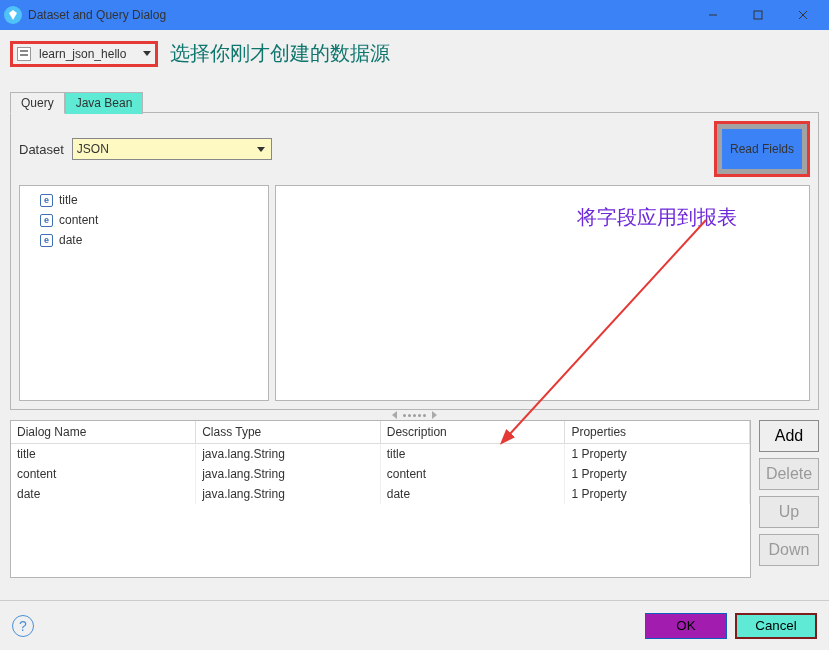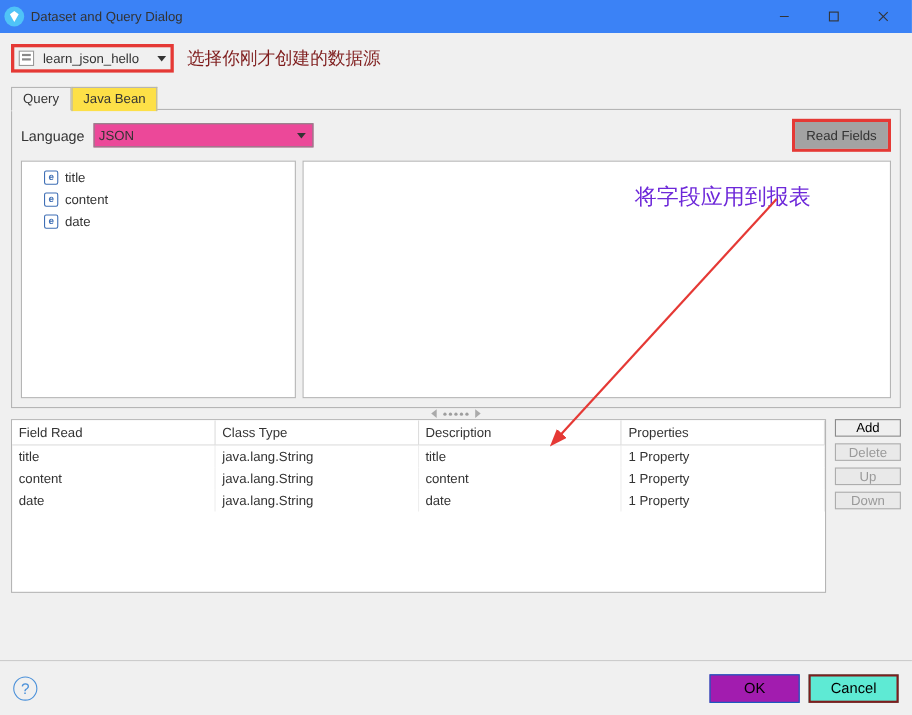--- a/index.html
+++ b/index.html
@@ -11,52 +11,52 @@
     .win-controls{display:flex}
     .win-btn{width:45px;height:30px;display:flex;align-items:center;justify-content:center;color:#333;cursor:pointer}
     .body{background:#f0f0f0;padding:10px 10px 6px;height:calc(100% - 30px - 50px);display:flex;flex-direction:column}
     .ds-row{display:flex;align-items:center;margin-bottom:8px}
     .ds-dropdown{border:3px solid #e53935;display:flex;align-items:center;height:26px;padding:0 4px;width:148px;background:#f0f0f0}
     .ds-dropdown .ds-ico{width:14px;height:14px;border:1px solid #999;margin-right:8px;background:#fff;position:relative}
     .ds-dropdown .ds-ico::before{content:"";position:absolute;left:2px;top:2px;right:2px;height:2px;background:#888}
     .ds-dropdown .ds-ico::after{content:"";position:absolute;left:2px;top:6px;right:2px;height:2px;background:#888}
     .ds-dropdown .lbl{flex:1;font-size:12px}
     .ds-dropdown .caret{border-left:4px solid transparent;border-right:4px solid transparent;border-top:5px solid #333}
-    .anno{color:#7f1d1d;margin-left:12px;font-size:16px}
-    .tabset{margin-top:4px}
+    .anno{color:#0f766e;margin-left:12px;font-size:20px}
+    .tabset{margin-top:16px}
     .tab-hdrs{display:flex;position:relative;top:1px;z-index:2}
-    .tab-hdr{padding:3px 10px;border:1px solid #b5b5b5;border-bottom:none;background:#fde047;margin-right:0;cursor:pointer}
+    .tab-hdr{padding:3px 10px;border:1px solid #b5b5b5;border-bottom:none;background:#5eead4;margin-right:0;cursor:pointer}
     .tab-hdr.active{background:#f0f0f0;border-bottom:1px solid #f0f0f0}
     .tab-body{border:1px solid #b5b5b5;padding:8px;background:#f0f0f0;margin-top:-1px}
     .lang-row{display:flex;align-items:center;gap:8px}
     .lang-row label{font-size:13px}
-    .lang-select{height:22px;width:200px;border:1px solid #888;padding:0 20px 0 4px;background:#ec4899;position:relative;display:flex;align-items:center}
+    .lang-select{height:22px;width:200px;border:1px solid #888;padding:0 20px 0 4px;background:#fef9c3;position:relative;display:flex;align-items:center}
     .lang-select::after{content:"";position:absolute;right:6px;top:8px;border-left:4px solid transparent;border-right:4px solid transparent;border-top:5px solid #333}
     .spacer{flex:1}
     .read-btn{border:3px solid #e53935;padding:0;background:#f0f0f0}
-    .read-btn-inner{border:2px solid #a3a3a3;background:#a3a3a3;padding:3px 8px;cursor:pointer;color:#333}
+    .read-btn-inner{border:5px solid #a3a3a3;background:#3b82f6;padding:13px 8px;cursor:pointer;color:#333}
     .mid-panes{display:flex;gap:6px;margin-top:8px;height:216px}
     .tree-pane{border:1px solid #b5b5b5;background:#fff;width:250px;padding:4px 8px;overflow:auto}
     .tree-item{display:flex;align-items:center;height:20px;gap:6px;padding-left:12px}
     .tree-item .e-icon{width:13px;height:13px;border:1px solid #3f6fb5;color:#3f6fb5;font-size:9px;display:flex;align-items:center;justify-content:center;font-weight:bold;border-radius:2px}
     .right-pane{border:1px solid #b5b5b5;background:#fff;flex:1;position:relative}
     .anno2{position:absolute;right:72px;top:18px;color:#6d28d9;font-size:20px}
     .arrow-svg{position:absolute;left:0;top:0;pointer-events:none}
     .grip{height:10px;display:flex;align-items:center;justify-content:center}
     .grip-dots{display:flex;gap:2px}
     .grip-dots span{width:3px;height:3px;background:#9e9e9e;border-radius:50%}
     .grip-tri-left{border-top:4px solid transparent;border-bottom:4px solid transparent;border-right:5px solid #aaa;margin-right:6px}
     .grip-tri-right{border-top:4px solid transparent;border-bottom:4px solid transparent;border-left:5px solid #aaa;margin-left:6px}
     .fields-area{display:flex;gap:8px;margin-top:0}
     .grid{flex:1;border:1px solid #b5b5b5;background:#fff;height:158px;overflow:auto}
     .grid table{width:100%;border-collapse:collapse;table-layout:fixed}
     .grid th{text-align:left;font-weight:normal;padding:4px 6px;border-right:1px solid #ddd;border-bottom:1px solid #ddd;background:#fff}
     .grid td{padding:3px 6px;border-right:1px solid #eee}
     .side-btns{display:flex;flex-direction:column;gap:6px;width:60px}
-    .side-btns button{height:16px;border:1px solid #adadad;background:#e9e9e9;cursor:pointer;font-size:12px}
+    .side-btns button{height:32px;border:1px solid #adadad;background:#e9e9e9;cursor:pointer;font-size:16px}
     .side-btns button.enabled{border:1px solid #8b8b8b;background:#efefef}
     .side-btns button:disabled{color:#9a9a9a;cursor:default}
     .footer{height:50px;background:#f0f0f0;border-top:1px solid #ccc;display:flex;align-items:center;padding:0 12px}
     .help-icon{width:22px;height:22px;border:1.5px solid #4a90d9;border-radius:50%;color:#4a90d9;display:flex;align-items:center;justify-content:center;font-size:14px;cursor:pointer}
     .footer .spacer{flex:1}
     .footer .btn{width:82px;height:26px;border:2px solid #7f1d1d;background:#5eead4;margin-left:8px;cursor:pointer}
     .footer .btn.primary{border:1px solid #0e5fbf;background:#a21caf}
   </style>
 </head>
 <body>
@@ -99,21 +99,21 @@
     <div class="anno">选择你刚才创建的数据源</div>
   </div>
 
   <div class="tabset">
     <div class="tab-hdrs">
       <div class="tab-hdr active">Query</div>
       <div class="tab-hdr">Java Bean</div>
     </div>
     <div class="tab-body">
       <div class="lang-row">
-        <label>Language</label>
+        <label>Dataset</label>
         <div class="lang-select">
           <span>JSON</span>
         </div>
         <div class="spacer"></div>
         <div class="read-btn">
           <div class="read-btn-inner">Read Fields</div>
         </div>
       </div>
       <div class="mid-panes">
         <div class="tree-pane">
@@ -155,21 +155,21 @@
         <span></span>
       </div>
     <span class="grip-tri-right"></span>
   </div>
 
   <div class="fields-area">
     <div class="grid">
       <table>
         <thead>
           <tr>
-            <th>Field Read</th>
+            <th>Dialog Name</th>
             <th>Class Type</th>
             <th>Description</th>
             <th>Properties</th>
           </tr>
         </thead>
         <tbody id="grid-body">
             <tr>
               <td>title</td>
               <td>java.lang.String</td>
               <td>title</td>

